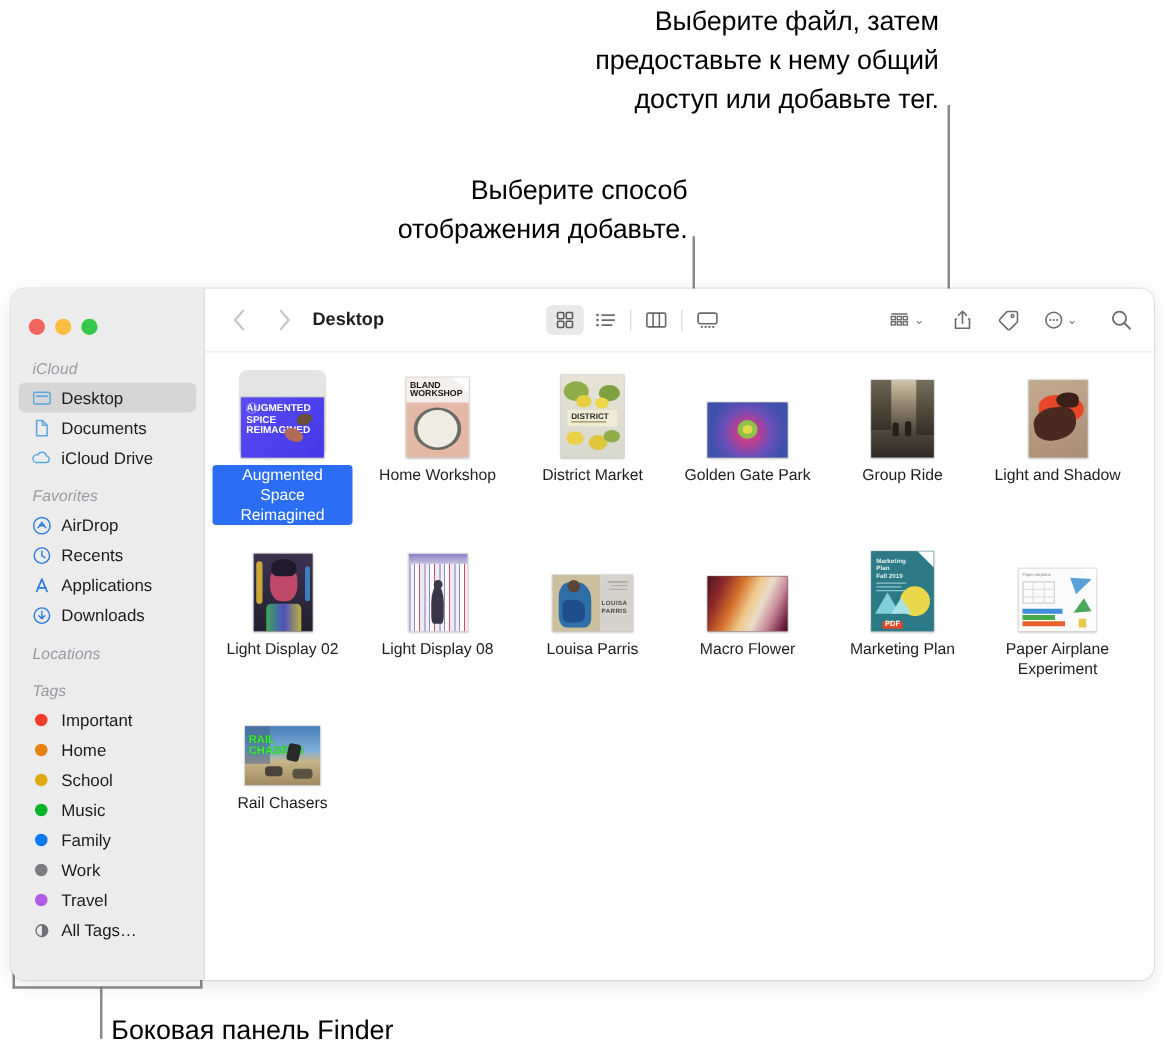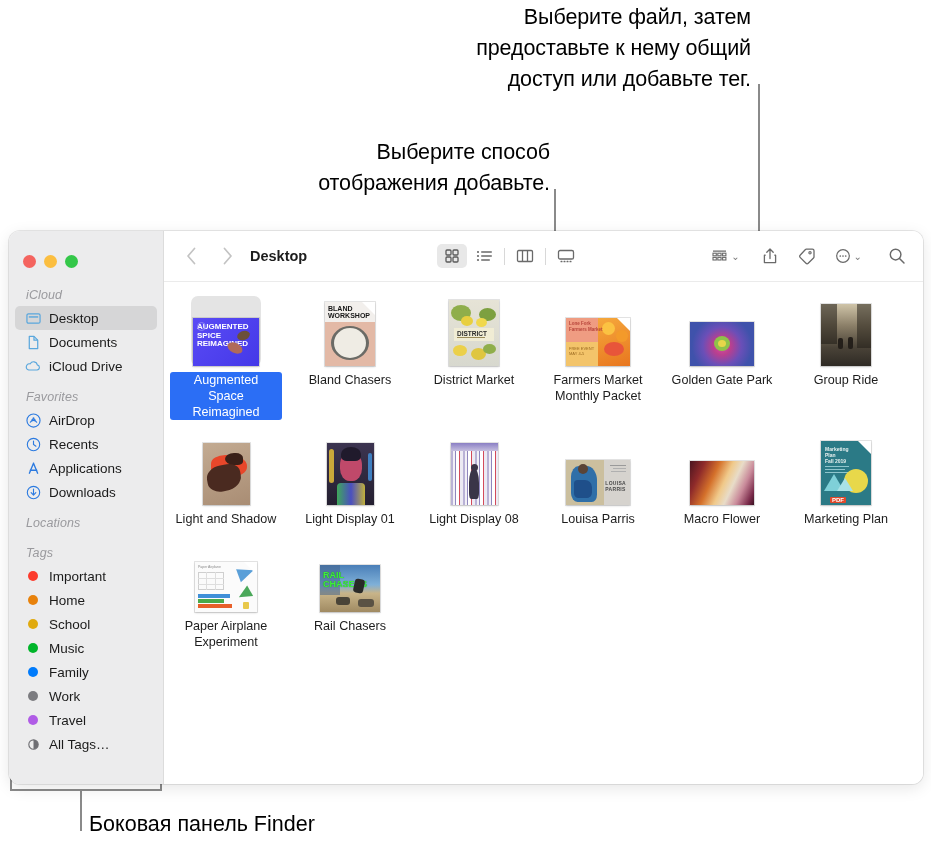--- a/index.html
+++ b/index.html
@@ -428,21 +428,21 @@
           <div class="thumb-wrap">
             <div class="thumb" style="width:50px;height:64px;background:#ece7e3;">
               <div style="position:absolute;left:0;right:0;top:0;height:20px;background:#f2efec;"></div>
               <div style="position:absolute;left:3px;top:3px;color:#161616;font-size:7px;font-weight:bold;line-height:7px;">BLAND<br>WORKSHOP</div>
               <div style="position:absolute;left:0;right:0;top:20px;bottom:0;background:#e3b9a6;"></div>
               <div style="position:absolute;left:6px;top:24px;width:38px;height:34px;border-radius:50%;background:#6b6b66;"></div>
               <div style="position:absolute;left:9px;top:26px;width:32px;height:30px;border-radius:50%;background:#efece4;"></div>
               <div class="dogear"></div>
             </div>
           </div>
-          <div class="fname">Bland Chasers</div>
+          <div class="fname">Home Workshop</div>
         </div>
 
         <div class="file">
           <div class="thumb-wrap">
             <div class="thumb" style="width:50px;height:66px;background:#dfe0d8;">
               <div style="position:absolute;inset:0;background:linear-gradient(180deg,#e6e3d6,#d7d8ce);"></div>
               <div style="position:absolute;left:2px;top:5px;width:20px;height:16px;border-radius:50%;background:#8fae4a;"></div>
               <div style="position:absolute;right:3px;top:8px;width:17px;height:13px;border-radius:50%;background:#7da040;"></div>
               <div style="position:absolute;left:12px;top:16px;width:12px;height:10px;border-radius:50%;background:#e8cf3f;"></div>
               <div style="position:absolute;left:27px;top:18px;width:11px;height:9px;border-radius:50%;background:#f0d84d;"></div>
@@ -450,37 +450,20 @@
               <div style="position:absolute;left:8px;top:30px;color:#2b2b2b;font-size:6.5px;font-weight:bold;">DISTRICT</div>
               <div style="position:absolute;left:8px;top:37px;width:28px;height:1px;background:#9a8b5a;"></div>
               <div style="position:absolute;left:4px;top:45px;width:14px;height:11px;border-radius:50%;background:#ebd04a;"></div>
               <div style="position:absolute;left:22px;top:48px;width:15px;height:12px;border-radius:50%;background:#dfc63f;"></div>
               <div style="position:absolute;left:34px;top:44px;width:13px;height:10px;border-radius:50%;background:#8fae4a;"></div>
             </div>
           </div>
           <div class="fname">District Market</div>
         </div>
 
-        <div class="file">
-          <div class="thumb-wrap">
-            <div class="thumb" style="width:64px;height:48px;background:#f0b89a;">
-              <div style="position:absolute;left:0;top:0;width:32px;height:24px;background:#ef9c82;"></div>
-              <div style="position:absolute;left:0;top:24px;width:32px;height:24px;background:#f3c46a;"></div>
-              <div style="position:absolute;left:32px;top:0;width:32px;height:48px;background:linear-gradient(160deg,#f5a83c,#e8761f);"></div>
-              <div style="position:absolute;left:36px;top:4px;width:13px;height:13px;border-radius:50%;background:#fbc242;"></div>
-              <div style="position:absolute;left:50px;top:12px;width:12px;height:12px;border-radius:50%;background:#f39a2a;"></div>
-              <div style="position:absolute;left:38px;top:24px;width:20px;height:14px;border-radius:50%;background:#e8553a;"></div>
-              <div style="position:absolute;left:3px;top:3px;color:#b7443a;font-size:4.5px;line-height:5.5px;font-weight:bold;">Lone Fork<br>Farmers Market</div>
-              <div style="position:absolute;left:3px;top:28px;color:#9b6a20;font-size:4px;line-height:5px;">FREE EVENT<br>MAY 4-5</div>
-              <div class="dogear"></div>
-            </div>
-          </div>
-          <div class="fname">Farmers Market
-Monthly Packet</div>
-        </div>
 
         <div class="file">
           <div class="thumb-wrap">
             <div class="thumb" style="width:64px;height:44px;background:#3b4fa8;">
               <div style="position:absolute;inset:0;background:radial-gradient(circle at 50% 55%,#d94fa0 0%,#b93f8f 22%,#6a4fb8 48%,#3f52ab 75%);"></div>
               <div style="position:absolute;left:24px;top:14px;width:16px;height:15px;border-radius:50%;background:#8fc24a;"></div>
               <div style="position:absolute;left:28px;top:18px;width:8px;height:7px;border-radius:50%;background:#e6d64a;"></div>
             </div>
           </div>
           <div class="fname">Golden Gate Park</div>
@@ -515,21 +498,21 @@
           <div class="thumb-wrap">
             <div class="thumb" style="width:47px;height:62px;background:#2a2436;">
               <div style="position:absolute;inset:0;background:linear-gradient(180deg,#3c3450,#241f30);"></div>
               <div style="position:absolute;left:13px;top:8px;width:22px;height:30px;border-radius:48% 48% 42% 42%;background:#c0496a;"></div>
               <div style="position:absolute;left:14px;top:4px;width:20px;height:14px;border-radius:50% 50% 30% 30%;background:#201a2c;"></div>
               <div style="position:absolute;left:10px;bottom:0;width:28px;height:22px;background:linear-gradient(90deg,#3fa85a,#4a4fc0,#c0b03a);border-radius:4px 4px 0 0;"></div>
               <div style="position:absolute;left:2px;top:6px;width:5px;height:34px;background:#caa83a;border-radius:3px;"></div>
               <div style="position:absolute;right:2px;top:10px;width:4px;height:28px;background:#3f7fc0;border-radius:3px;"></div>
             </div>
           </div>
-          <div class="fname">Light Display 01</div>
+          <div class="fname">Light Display 02</div>
         </div>
 
         <div class="file">
           <div class="thumb-wrap">
             <div class="thumb" style="width:47px;height:62px;background:#e9e6ef;">
               <div style="position:absolute;inset:0;background:linear-gradient(180deg,#8a7fc4 0%,#ded9ea 18%,#efedf4 100%);"></div>
               <div style="position:absolute;left:0;top:8px;bottom:0;width:100%;background:repeating-linear-gradient(90deg,#b9b2d6 0 2px,#f2f0f7 2px 4px,#8f86bd 4px 5px,#ffffff 5px 8px,#d24a5a 8px 9px,#eceaf3 9px 12px);"></div>
               <div style="position:absolute;left:18px;top:26px;width:10px;height:30px;background:#3a3548;border-radius:45% 45% 20% 20%;"></div>
               <div style="position:absolute;left:20px;top:21px;width:7px;height:7px;border-radius:50%;background:#3a3548;"></div>
             </div>

